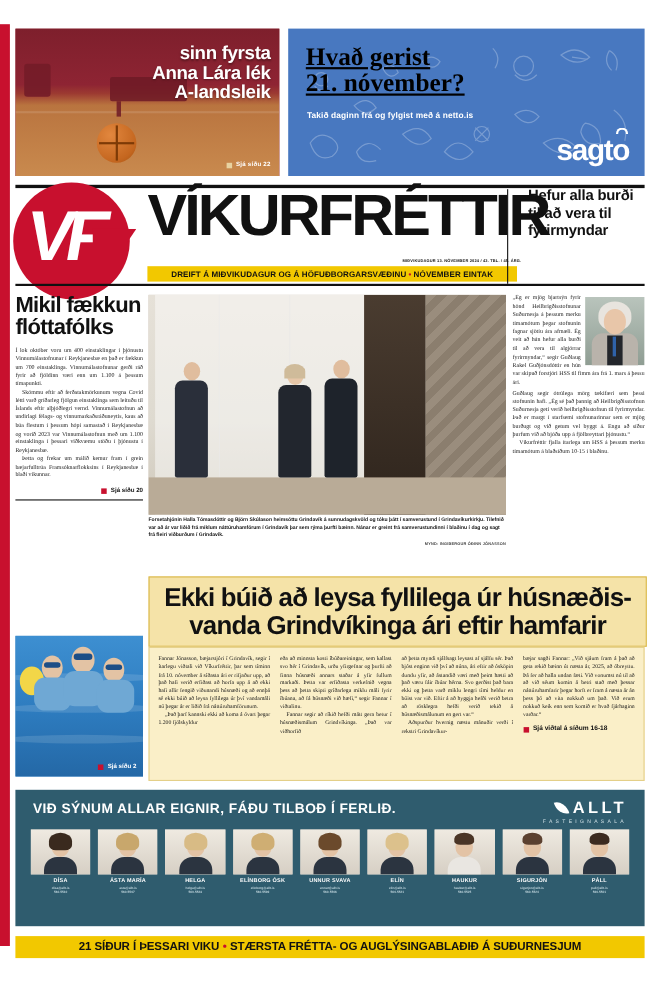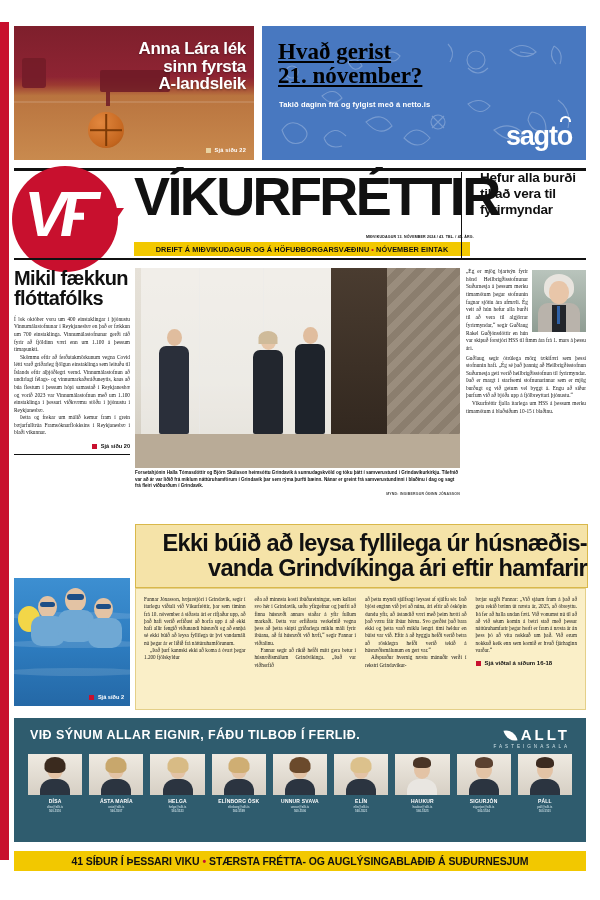--- a/index.html
+++ b/index.html
@@ -128,21 +128,21 @@
   .po-bg{position:absolute;inset:0;background:linear-gradient(180deg,#b9c4bc,#8f9d93);}
   .po-hair{position:absolute;left:12px;top:4px;width:30px;height:26px;background:#e8e4de;border-radius:50% 50% 40% 40%;}
   .po-face{position:absolute;left:17px;top:11px;width:20px;height:23px;background:#e8c6a9;border-radius:48%;}
   .po-body{position:absolute;left:6px;top:33px;width:42px;height:30px;background:#b9b3ab;border-radius:10px 10px 0 0;}
   .po-top{position:absolute;left:20px;top:35px;width:14px;height:28px;background:#23262b;}
   .po-lan{position:absolute;left:25px;top:36px;width:3px;height:18px;background:#2f62a8;}
   .colR .lead{font:400 5.35px/1.44 "Liberation Serif",serif;color:#161616;text-align:justify;hyphens:auto;}
 
   
   .mainhead{position:absolute;left:135px;top:524px;width:451px;height:62px;background:#f5e3a8;border:1px solid #d9b84a;
-      display:flex;flex-direction:column;align-items:flex-end;justify-content:center;}
+      display:flex;flex-direction:column;align-items:center;justify-content:center;}
   .mainhead div{font:900 23.5px/1.05 "Liberation Sans Narrow","Liberation Sans",sans-serif;color:#111;letter-spacing:-.7px;text-align:center;}
 
   
   .mainbody{position:absolute;left:135px;top:588px;width:451px;height:122px;background:#faefc8;border:1px solid #e4cf88;
       padding:7px 8px;box-sizing:border-box;display:flex;gap:9px;}
   .mainbody .col{flex:1;font:400 5.2px/1.4 "Liberation Serif",serif;color:#151515;text-align:justify;hyphens:auto;}
   .mainbody .col p{margin:0;text-indent:6px;}
   .mainbody .col p:first-child{text-indent:0;}
   .mainbody .seelink{justify-content:flex-start;margin-top:6px;}
   .mainbody .seelink span{font-size:6px;}
@@ -180,22 +180,22 @@
 
   <div class="topstrip">
 
     <div class="promo-basket">
       <div class="bk-wall"></div>
       <div class="bk-floorline"></div>
       <div class="bk-table"></div>
       <div class="bk-chair"></div>
       <div class="ball"></div>
       <div class="ptxt">
+        <div>sinn fyrsta</div>
         <div>Anna Lára lék</div>
-        <div>sinn fyrsta</div>
         <div>A-landsleik</div>
       </div>
       <div class="seemore">
         <i class="sq"></i>
         <span>Sjá síðu 22</span>
       </div>
     </div>
 
     <div class="netto">
       <svg class="doodles" viewBox="0 0 324 134">
@@ -464,16 +464,16 @@
             <div class="ag-hair" style="background:#3c2b20;width:18px;height:11px"></div>
           </div>
         <div class="nm">PÁLL</div>
         <div class="em">pall@allt.is</div>
         <div class="tel">560-5501</div>
       </div>
     </div>
   </div>
 
   <div class="bottombar">
-    <span><i style="font-style:normal">41 SÍÐUR Í ÞESSARI VIKU</i><b>•</b><i style="font-style:normal">STÆRSTA FRÉTTA- OG AUGLÝSINGABLAÐIÐ Á SUÐURNESJUM</i></span>
+    <span><i style="font-style:normal">21 SÍÐUR Í ÞESSARI VIKU</i><b>•</b><i style="font-style:normal">STÆRSTA FRÉTTA- OG AUGLÝSINGABLAÐIÐ Á SUÐURNESJUM</i></span>
   </div>
 
 </div>
 
 </body></html>

